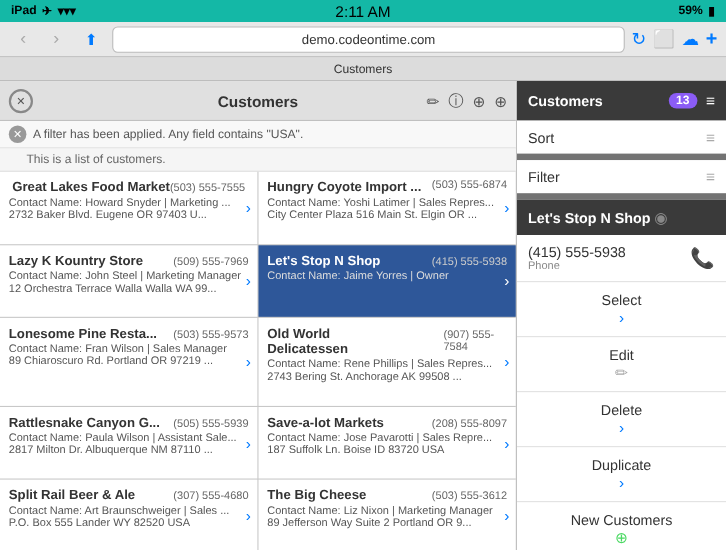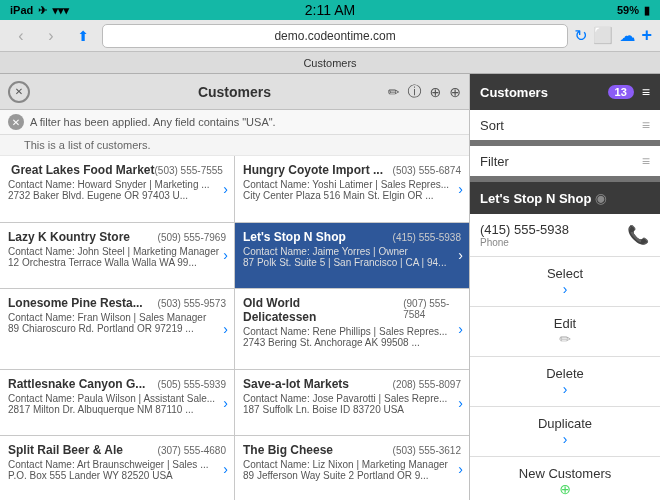--- a/index.html
+++ b/index.html
@@ -361,21 +361,21 @@
     <div class="customer-card">
           <div style="display: flex; justify-content: center; align-items: baseline;">
             <span class="customer-card-name">Great Lakes Food Market</span>
             <span class="customer-card-phone" style="font-size: 10px;">(503) 555-7555</span>
           </div>
           <div class="customer-card-contact">Contact Name: Howard Snyder | Marketing ...</div>
           <div class="customer-card-address">2732 Baker Blvd.  Eugene  OR  97403  U...</div>
           <span class="card-arrow">›</span>
         </div>
         <div class="customer-card">
-          <div style="display: flex; justify-content: space-between; align-items: center;">
+          <div style="display: flex; justify-content: space-between; align-items: flex-start;">
             <span class="customer-card-name">Hungry Coyote Import ...</span>
             <span class="customer-card-phone" style="font-size: 10px;">(503) 555-6874</span>
           </div>
           <div class="customer-card-contact">Contact Name: Yoshi Latimer | Sales Repres...</div>
           <div class="customer-card-address">City Center Plaza 516 Main St.  Elgin  OR  ...</div>
           <span class="card-arrow">›</span>
         </div>
         <div class="customer-card">
           <div style="display: flex; justify-content: space-between; align-items: baseline;">
             <span class="customer-card-name">Lazy K Kountry Store</span>
@@ -384,21 +384,20 @@
           <div class="customer-card-contact">Contact Name: John Steel | Marketing Manager</div>
           <div class="customer-card-address">12 Orchestra Terrace  Walla Walla  WA  99...</div>
           <span class="card-arrow">›</span>
         </div>
         <div class="customer-card selected">
           <div style="display: flex; justify-content: space-between; align-items: baseline;">
             <span class="customer-card-name">Let's Stop N Shop</span>
             <span class="customer-card-phone" style="font-size: 10px;">(415) 555-5938</span>
           </div>
           <div class="customer-card-contact">Contact Name: Jaime Yorres | Owner</div>
-          <div class="customer-card-address">87 Polk St. Suite 5 | San Francisco | CA | 94...</div>
           <span class="card-arrow">›</span>
         </div>
         <div class="customer-card">
           <div style="display: flex; justify-content: space-between; align-items: baseline;">
             <span class="customer-card-name">Lonesome Pine Resta...</span>
             <span class="customer-card-phone" style="font-size: 10px;">(503) 555-9573</span>
           </div>
           <div class="customer-card-contact">Contact Name: Fran Wilson | Sales Manager</div>
           <div class="customer-card-address">89 Chiaroscuro Rd.  Portland  OR  97219 ...</div>
           <span class="card-arrow">›</span>

